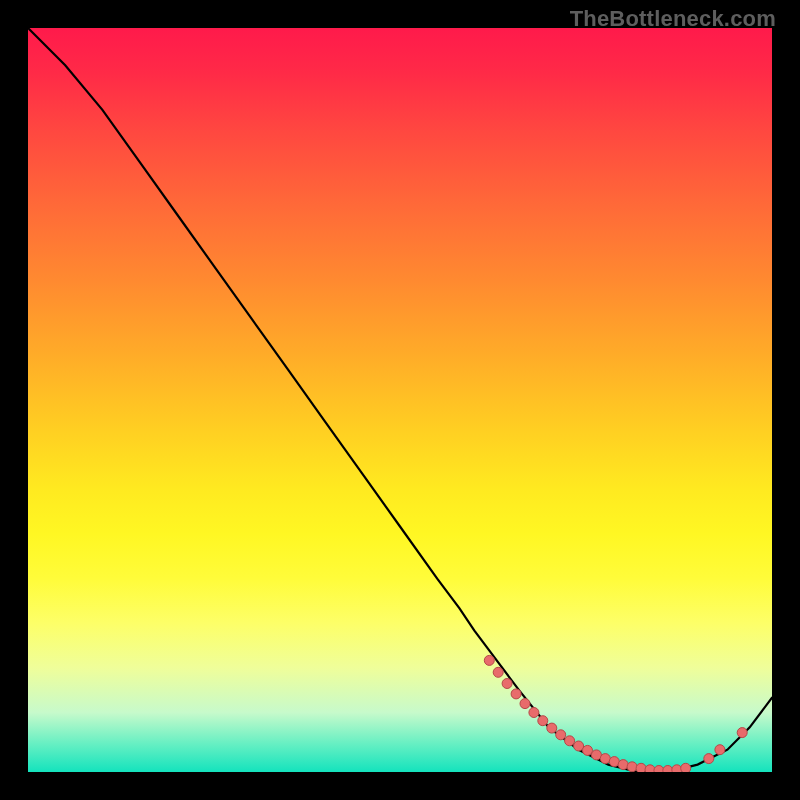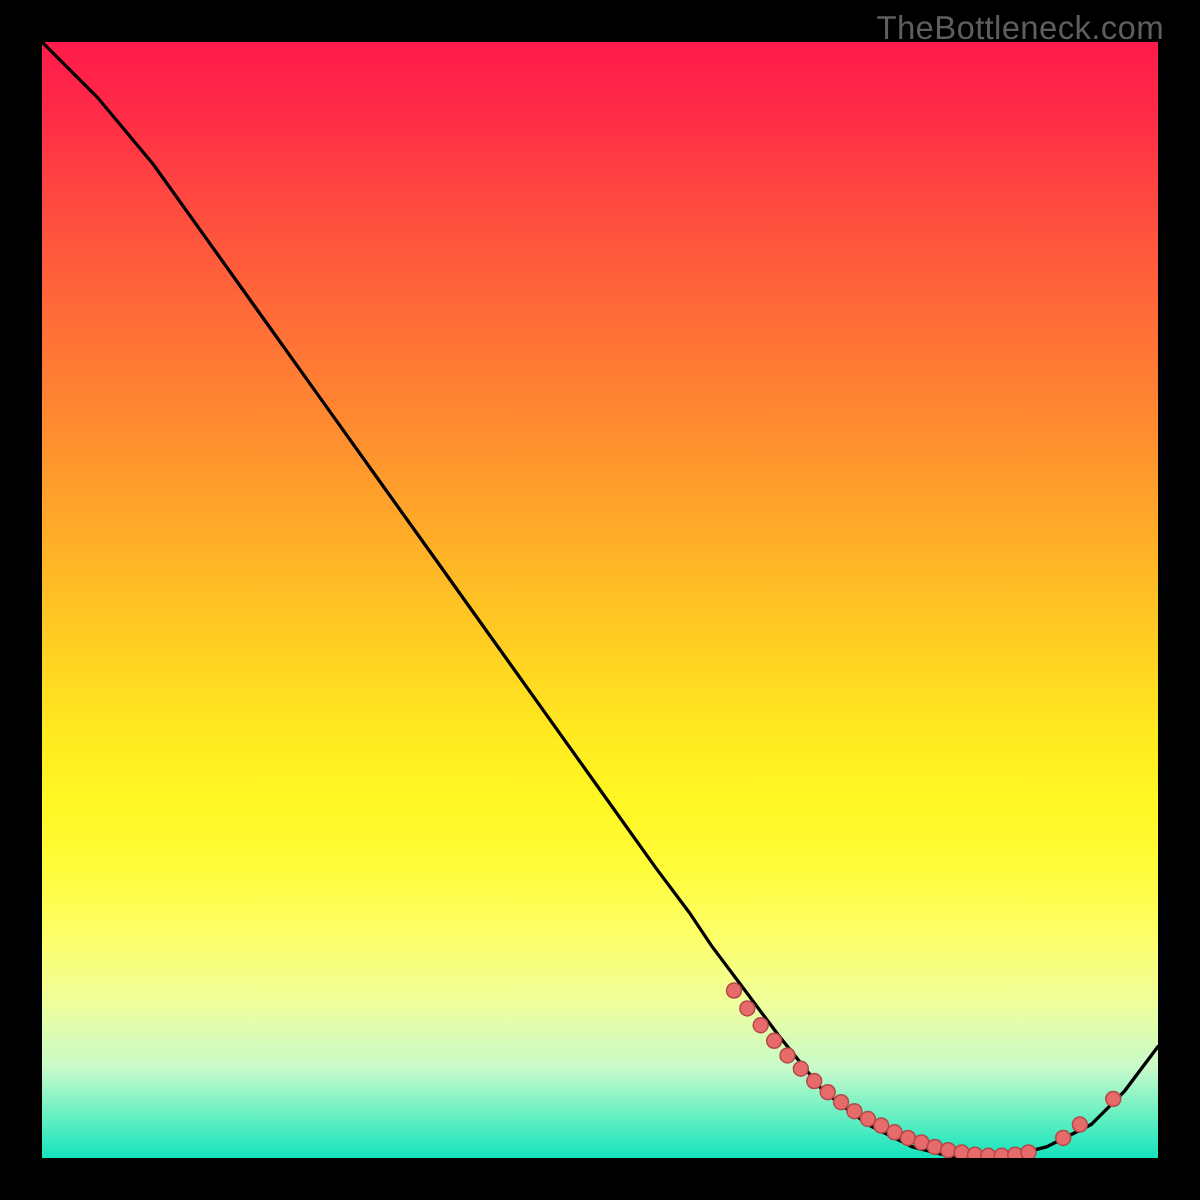--- a/index.html
+++ b/index.html
@@ -46,21 +46,21 @@
       #6bf0c3 96%,
       #14e3bd 100%
     );
   }
   .watermark {
     position: absolute;
     top: 6px;
     right: 24px;
     color: #5e5e5e;
     font-size: 22px;
-    font-weight: 400;
+    font-weight: 700;
     letter-spacing: 0.2px;
     user-select: none;
   }
   svg.curve {
     position: absolute;
     inset: 0;
     width: 744px;
     height: 744px;
   }
 </style>

